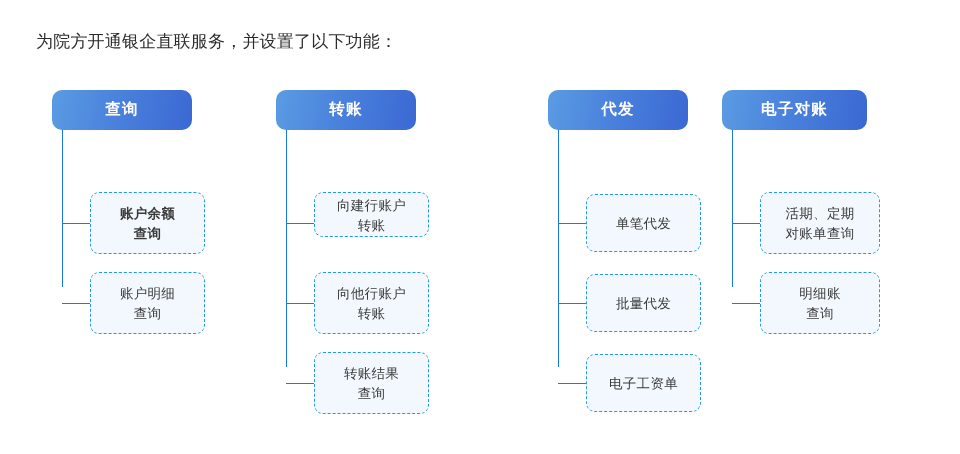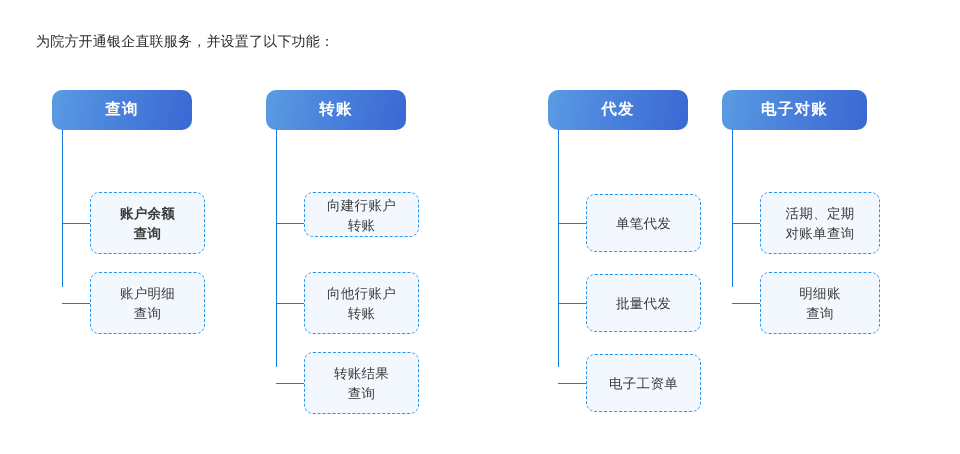--- a/index.html
+++ b/index.html
@@ -23,34 +23,34 @@
     top: 0;
     width: 960px;
     height: 454px;
   }
 
   
   .caption {
     position: absolute;
     left: 36px;
     top: 30px;
-    font-size: 14px;
+    font-size: 17px;
     color: #2b2b2b;
     letter-spacing: 0.2px;
     white-space: nowrap;
     line-height: 22px;
   }
 
   
   .column {
     position: absolute;
     top: 90px;
   }
   .col-1 { left: 52px;  }
-  .col-2 { left: 266px; border-radius: 15px; }
+  .col-2 { left: 276px; border-radius: 15px; }
   .col-3 { left: 500px; margin-left: 48px; }
   .col-4 { left: 722px; }
 
   
   .col-header {
     position: relative;
     width: 140px;
     height: 40px;
     border-radius: 10px;
     background: linear-gradient(100deg, #5b9be3 0%, #4a82dc 45%, #3b68d3 100%);

